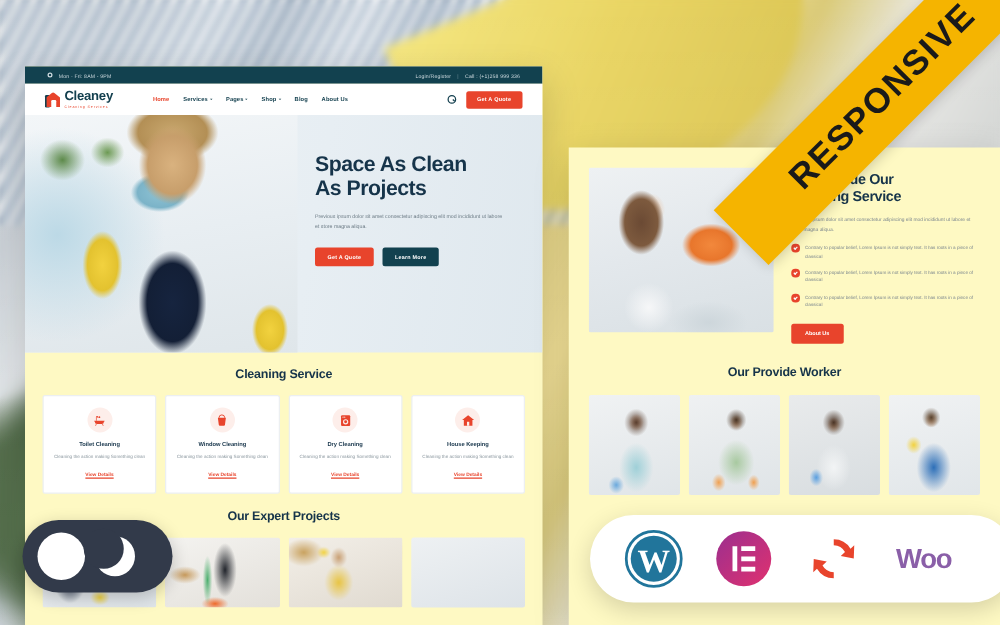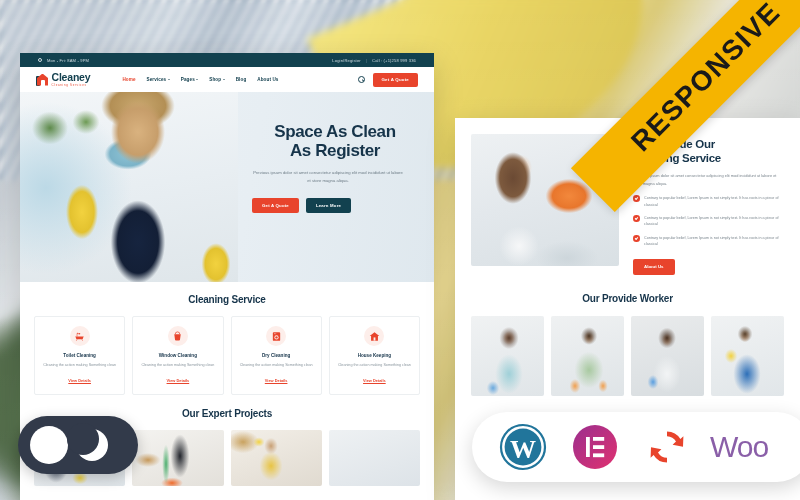--- a/index.html
+++ b/index.html
@@ -47,21 +47,21 @@
   }
   .bg-plant {
     position: absolute; left: -20px; top: 300px; width: 140px; height: 220px;
     background: radial-gradient(ellipse at 50% 50%, #4e7040 0%, #3f5c36 50%, rgba(63,92,54,0) 75%);
     filter: blur(6px);
   }
 
   
   .mock {
     position: absolute;
-    background: #ffffff;
+    background: #fef9c3;
     overflow: hidden;
     box-shadow: 0 10px 28px rgba(0,0,0,0.17);
   }
 
   
   .mock-left { left: 20px; top: 53px; width: 414px; height: 447px; }
 
   
   .topbar {
     height: 14px; background: #12414f; display: flex; align-items: center;
@@ -126,21 +126,21 @@
       radial-gradient(ellipse 46px 30px at 118px 14px, #c9a86f 0%, #b38f55 60%, rgba(179,143,85,0) 80%),
       radial-gradient(ellipse 30px 20px at 108px 62px, #8fc3d4 0%, #7bb3c8 60%, rgba(123,179,200,0) 78%),
       radial-gradient(ellipse 34px 52px at 118px 150px, #16243f 0%, #131f36 60%, rgba(19,31,54,0) 80%),
       radial-gradient(ellipse 20px 34px at 62px 120px, #f2d23f 0%, #e3c22f 60%, rgba(227,194,47,0) 80%),
       radial-gradient(ellipse 18px 26px at 196px 172px, #f2d23f 0%, #e3c22f 60%, rgba(227,194,47,0) 80%),
       radial-gradient(ellipse 24px 22px at 30px 36px, #5d8a4a 0%, rgba(93,138,74,0) 75%),
       radial-gradient(ellipse 18px 16px at 66px 30px, #6d9a54 0%, rgba(109,154,84,0) 75%),
       radial-gradient(circle at 26px 96px, #bcd9e6 0%, rgba(188,217,230,0) 40%),
       linear-gradient(170deg,#f3f6f8 0%, #e8eef2 50%, #dfe6ea 100%);
   }
-  .hero-copy { flex: 1; padding: 30px 16px 0 14px; text-align: center; }
+  .hero-copy { flex: 1; padding: 30px 16px 0 14px; }
   .hero-h1 {
     font-size: 17px; line-height: 1.12; font-weight: 700; color: #16344a; letter-spacing: -.4px;
   }
   .hero-p { font-size: 4.2px; line-height: 1.85; color: #6d7c86; margin-top: 9px; max-width: 152px; }
   .hero-btns { display: flex; gap: 7px; margin-top: 13px; }
   .btn-sm {
     font-size: 4.3px; font-weight: 700; color: #fff; padding: 5px 10px; border-radius: 2px;
     letter-spacing: .2px; white-space: nowrap;
   }
   .btn-red { background: #e8442c; }
@@ -277,21 +277,21 @@
     border-radius:50%; background:#323a4a;
   }
 
   
   .plugins {
     position: absolute; left: 472px; top: 412px; width: 340px; height: 70px;
     background: #fff; border-radius: 35px; display: flex; align-items: center;
     gap: 22px; padding: 0 26px; box-shadow: 0 6px 20px rgba(0,0,0,0.16);
   }
   .plug { width: 50px; height: 50px; display: flex; align-items: center; justify-content: center; }
-  .woo-txt { font-size: 30px; font-weight: 400; color: #8a5fa8; letter-spacing: -1px; }
+  .woo-txt { font-size: 22px; font-weight: 700; color: #8a5fa8; letter-spacing: -1px; }
 </style>
 </head>
 <body>
 
 <div class="bg-photo">
   <div class="bg-stripes"></div>
   <div class="bg-glove"></div>
   <div class="bg-plant"></div>
   <div class="bg-soft"></div>
 </div>
@@ -351,21 +351,21 @@
       <div class="search-ic"></div>
       <div class="btn-quote">Get A Quote</div>
     </div>
   </div>
 
   <div class="hero">
     <div class="hero-img"></div>
     <div class="hero-copy">
       <div class="hero-h1">
         <div>Space As Clean</div>
-        <div>As Register</div>
+        <div>As Projects</div>
       </div>
       <div class="hero-p">Previous ipsum dolor sit amet consectetur adipiscing elit mod incididunt ut labore et store magna aliqua.</div>
       <div class="hero-btns">
         <div class="btn-sm btn-red">Get A Quote</div>
         <div class="btn-sm btn-navy">Learn More</div>
       </div>
     </div>
   </div>
 
   <div class="services">

